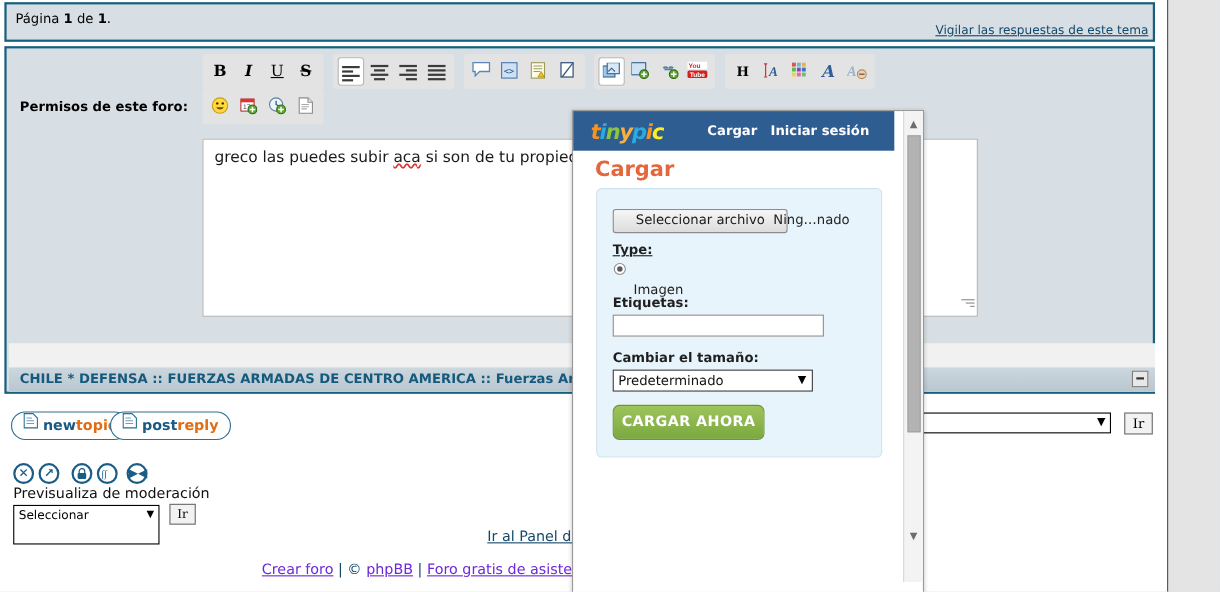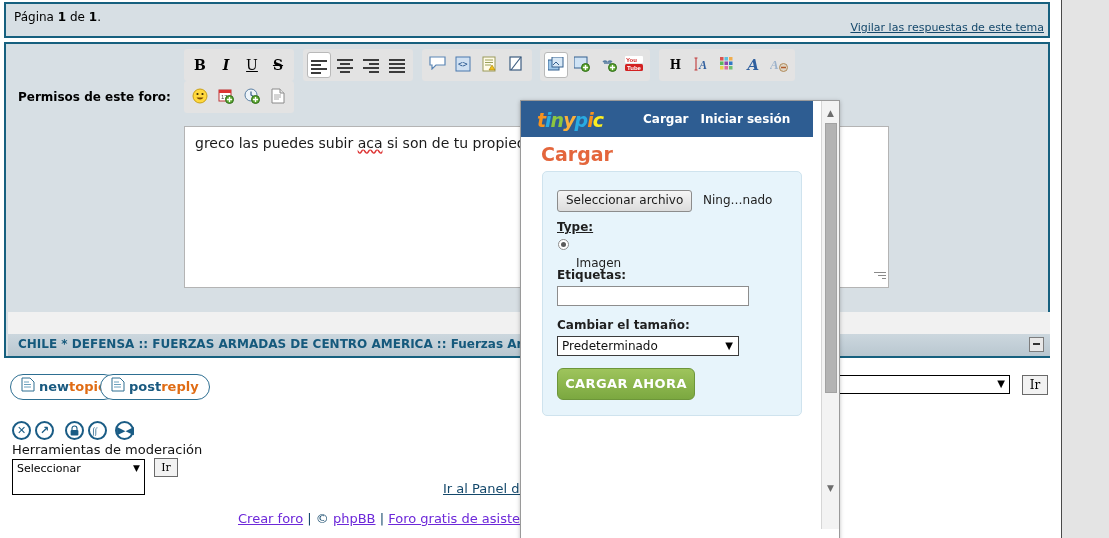--- a/index.html
+++ b/index.html
@@ -181,21 +181,21 @@
   #tp-title{
     position:absolute;left:20px;top:42px;font-size:19px;font-weight:bold;color:#e4663c;
   }
   #tp-form{
     position:absolute;left:21px;top:70px;width:260px;height:245px;
     background:#e7f4fb;border:1px solid #cfe3ee;border-radius:5px;box-sizing:border-box;
   }
   #tp-file-btn{
     position:absolute;left:14px;top:18px;height:22px;
     background:linear-gradient(#f6f6f6,#dcdcdc);border:1px solid #8c8c8c;
-    border-radius:3px;box-sizing:border-box;padding:2px 8px;font-size:12px;
+    border-radius:3px;box-sizing:border-box;padding:2px 20px;font-size:12px;
     color:#1a1a1a;cursor:pointer;white-space:nowrap;
   }
   #tp-file-name{position:absolute;left:160px;top:21px;font-size:12px;color:#222;}
   .tp-label{position:absolute;left:14px;font-size:12px;font-weight:bold;color:#1f1f1f;}
   #tp-type-label{top:48px;text-decoration:underline;}
   #tp-radio{
     position:absolute;left:15px;top:67px;width:11px;height:11px;border-radius:50%;
     border:1px solid #8d8d8d;background:#fff;box-sizing:border-box;cursor:pointer;
   }
   #tp-radio i{display:block;width:5px;height:5px;border-radius:50%;background:#5b5b5b;margin:2px auto;}
@@ -451,21 +451,21 @@
           <rect x="0.6" y="5" width="7.8" height="5.4" rx="1" fill="#1a5c85"></rect>
         </svg>
     </div>
     <div class="modicon" style="left:88px" style2="">
       <svg width="11" height="11" viewBox="0 0 11 11" style="margin-top:2px">
           <text x="0" y="9" font-size="9" fill="#1a5c85" font-family="serif" font-style="italic">∫∫</text>
         </svg>
     </div>
     <div class="modicon" style="left:115px">▶◀</div>
 
-    <div id="mod-tools-label">Herramientas de moderación</div>
+    <div id="mod-tools-label">Previsualiza de moderación</div>
     <div id="mod-select">
       <span class="cv">Seleccionar</span>
       <span class="ar">▼</span>
     </div>
     <div id="mod-go">Ir</div>
 
     <div id="jump-select">
       <span class="cv"></span>
       <span class="ar">▼</span>
     </div>

